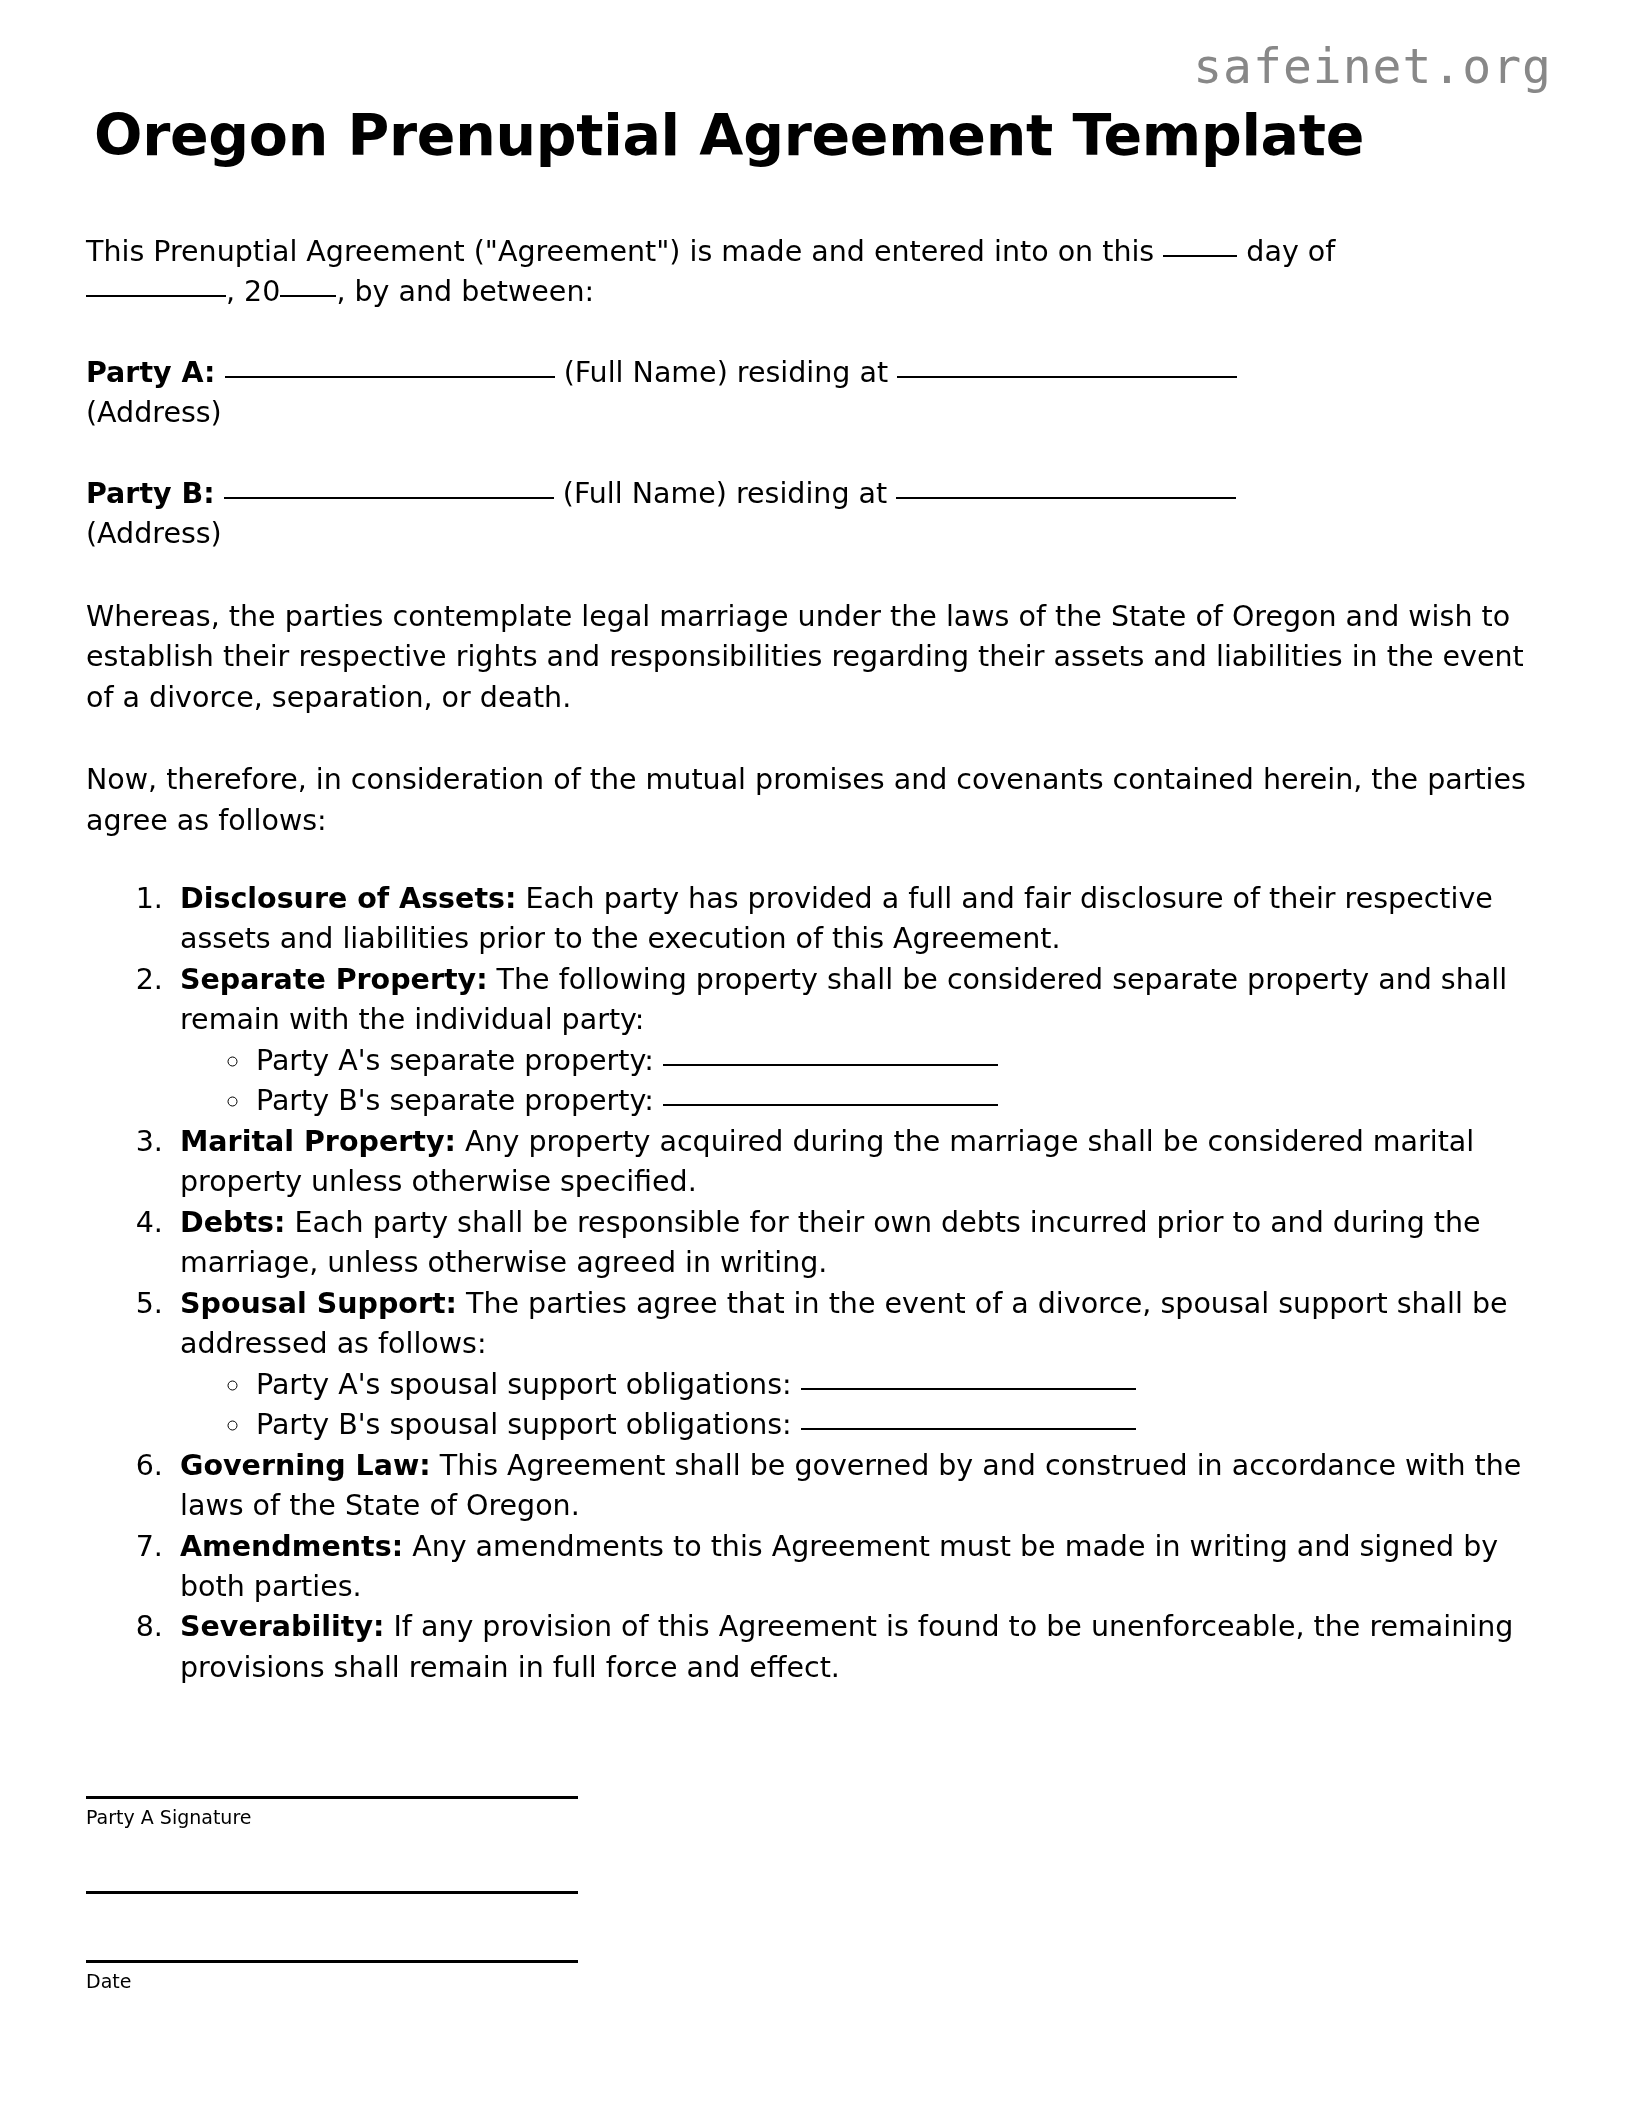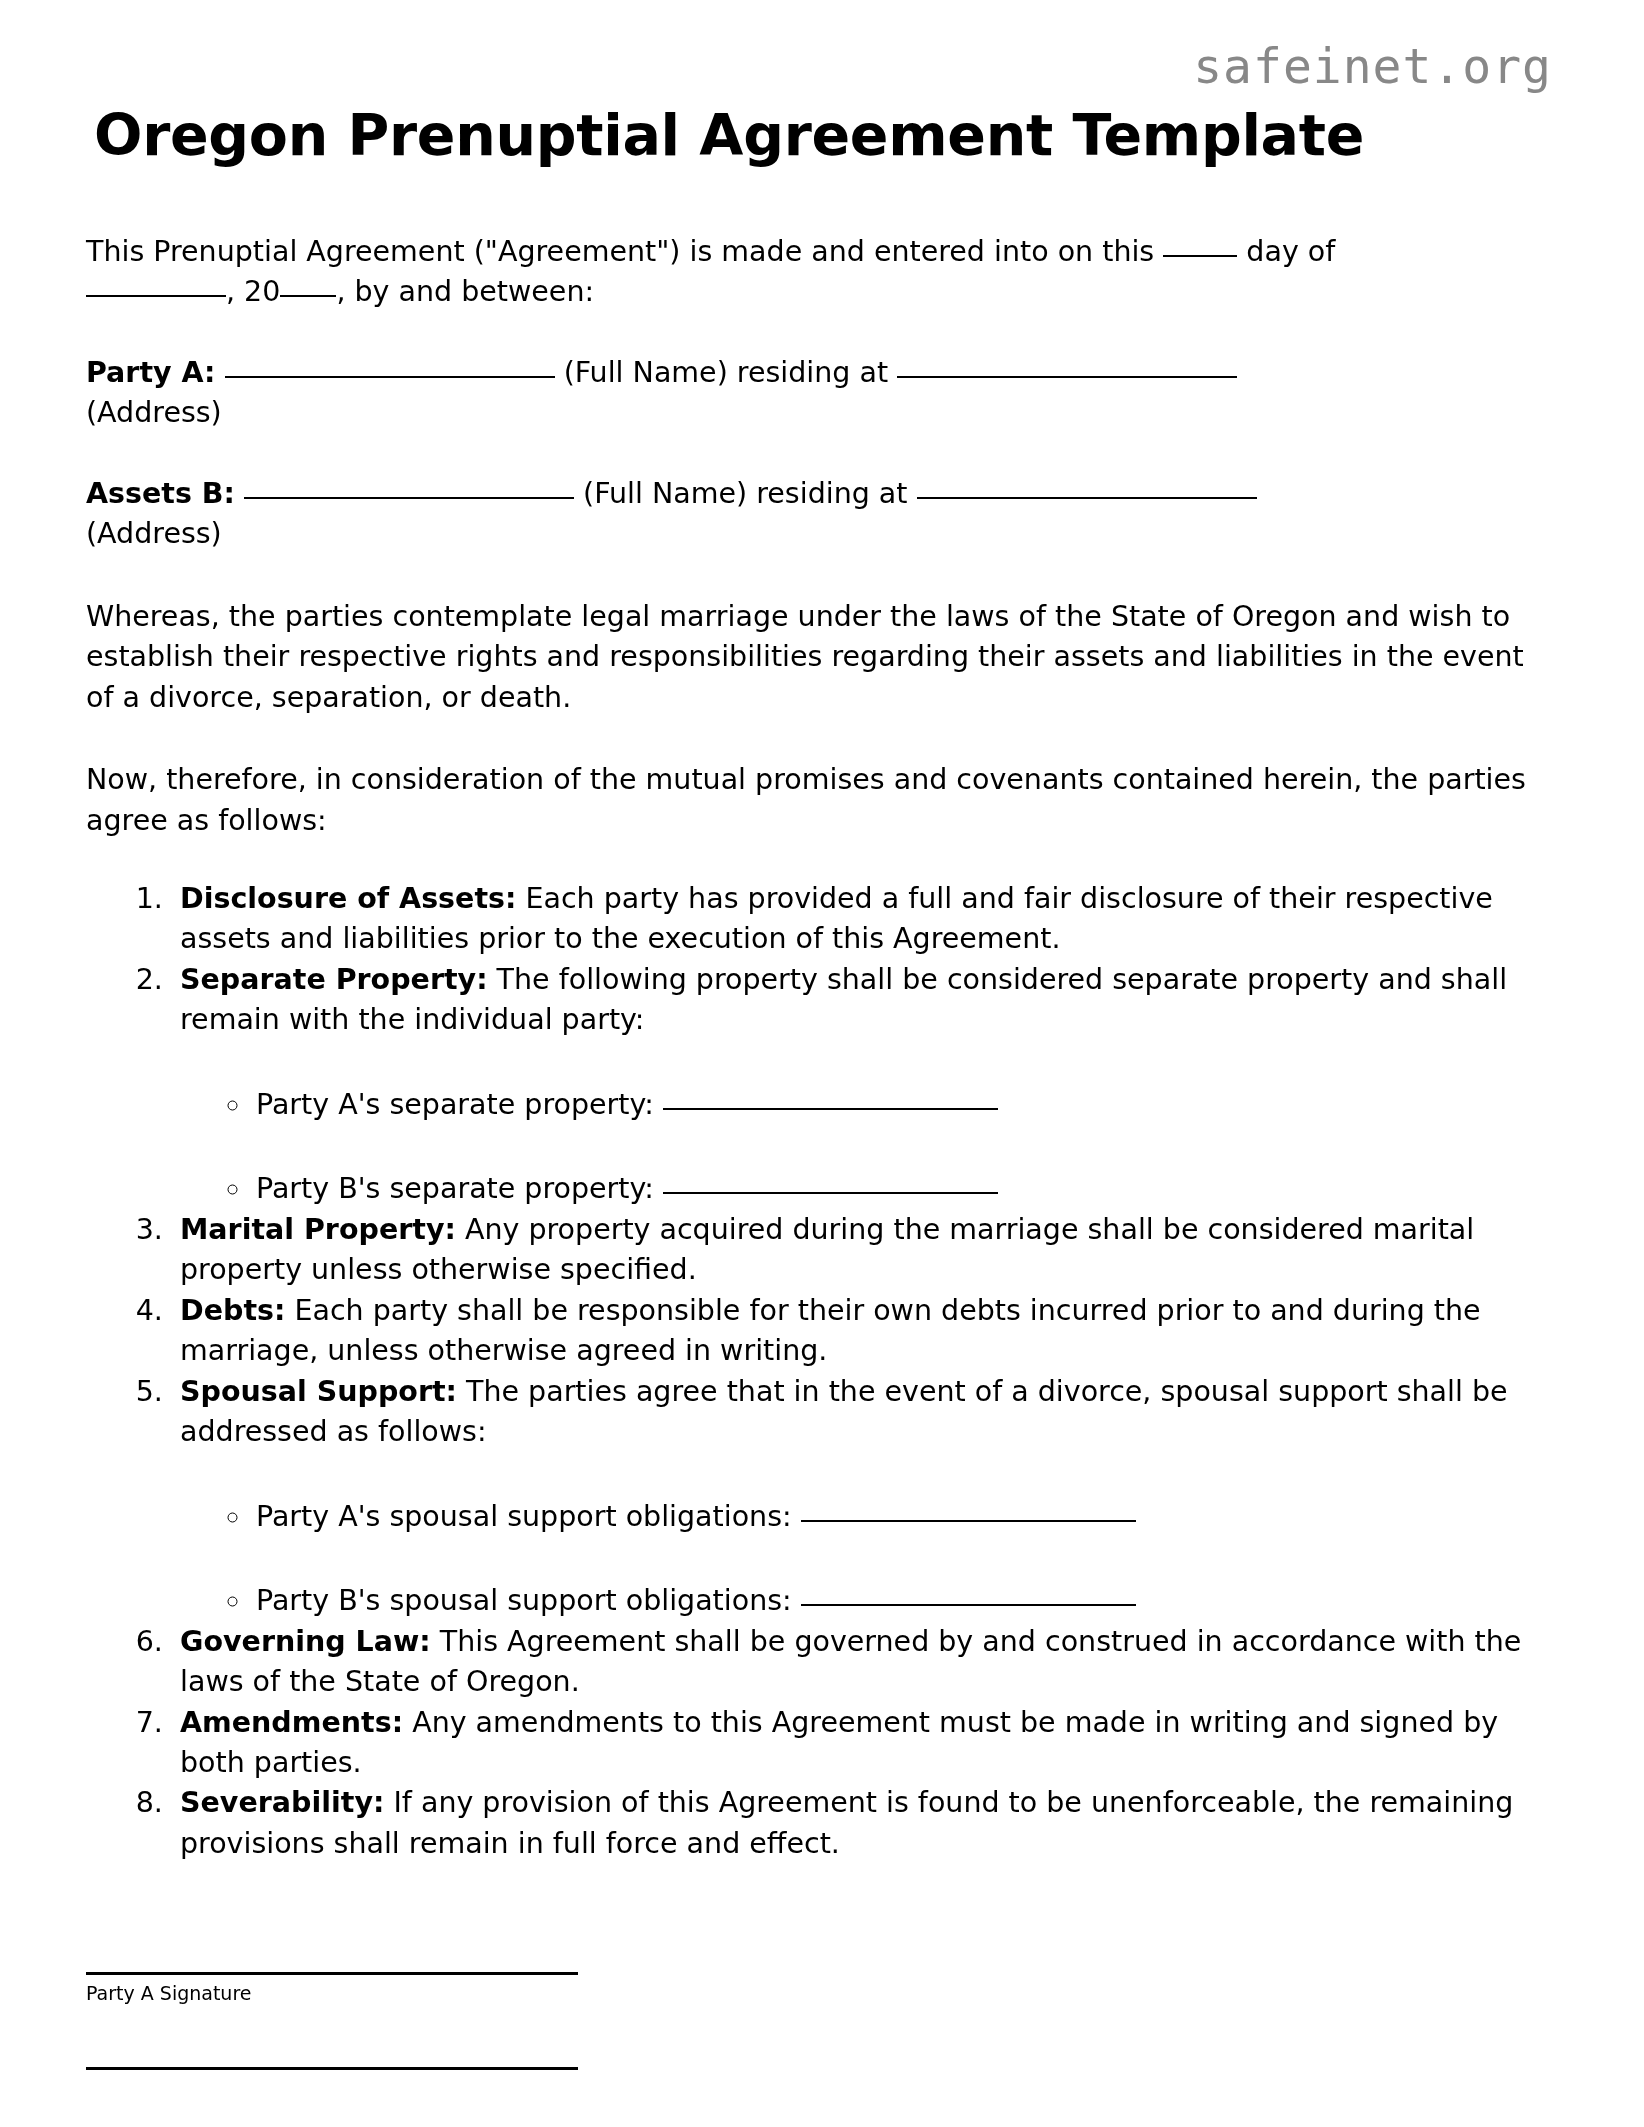--- a/index.html
+++ b/index.html
@@ -84,21 +84,21 @@
   ol.terms > li .term {
     font-weight: bold;
   }
   ul.sub {
     list-style-type: circle;
     margin: 0;
     padding-left: 72px;
     font-size: 28.5px;
     line-height: 1.42;
   }
-  ul.sub > li { padding-left: 4px; margin-top: 44px; }
+  ul.sub > li { padding-left: 4px; }
 
   .sig-block { margin-top: 0; }
   .sig-line {
     width: 492px;
     border-top: 3px solid #000;
     height: 0;
     margin-bottom: 6px;
   }
   .sig-label {
     font-size: 19px;
@@ -133,21 +133,21 @@
       <b>Party A:</b>
       <span class="blank b-name"></span>
       <span>(Full Name) residing at</span>
       <span class="blank b-addr"></span><br>
       <span>(Address)</span>
     </p>
 
     <div class="gap-party"></div>
 
     <p class="para">
-      <b>Assets B:</b>
+      <b>Party B:</b>
       <span class="blank b-name"></span>
       <span>(Full Name) residing at</span>
       <span class="blank b-addr"></span><br>
       <span>(Address)</span>
     </p>
 
     <div class="gap-block"></div>
 
     <p class="para">Whereas, the parties contemplate legal marriage under the laws of the State of Oregon and wish to establish their respective rights and responsibilities regarding their assets and liabilities in the event of a divorce, separation, or death.</p>
 

